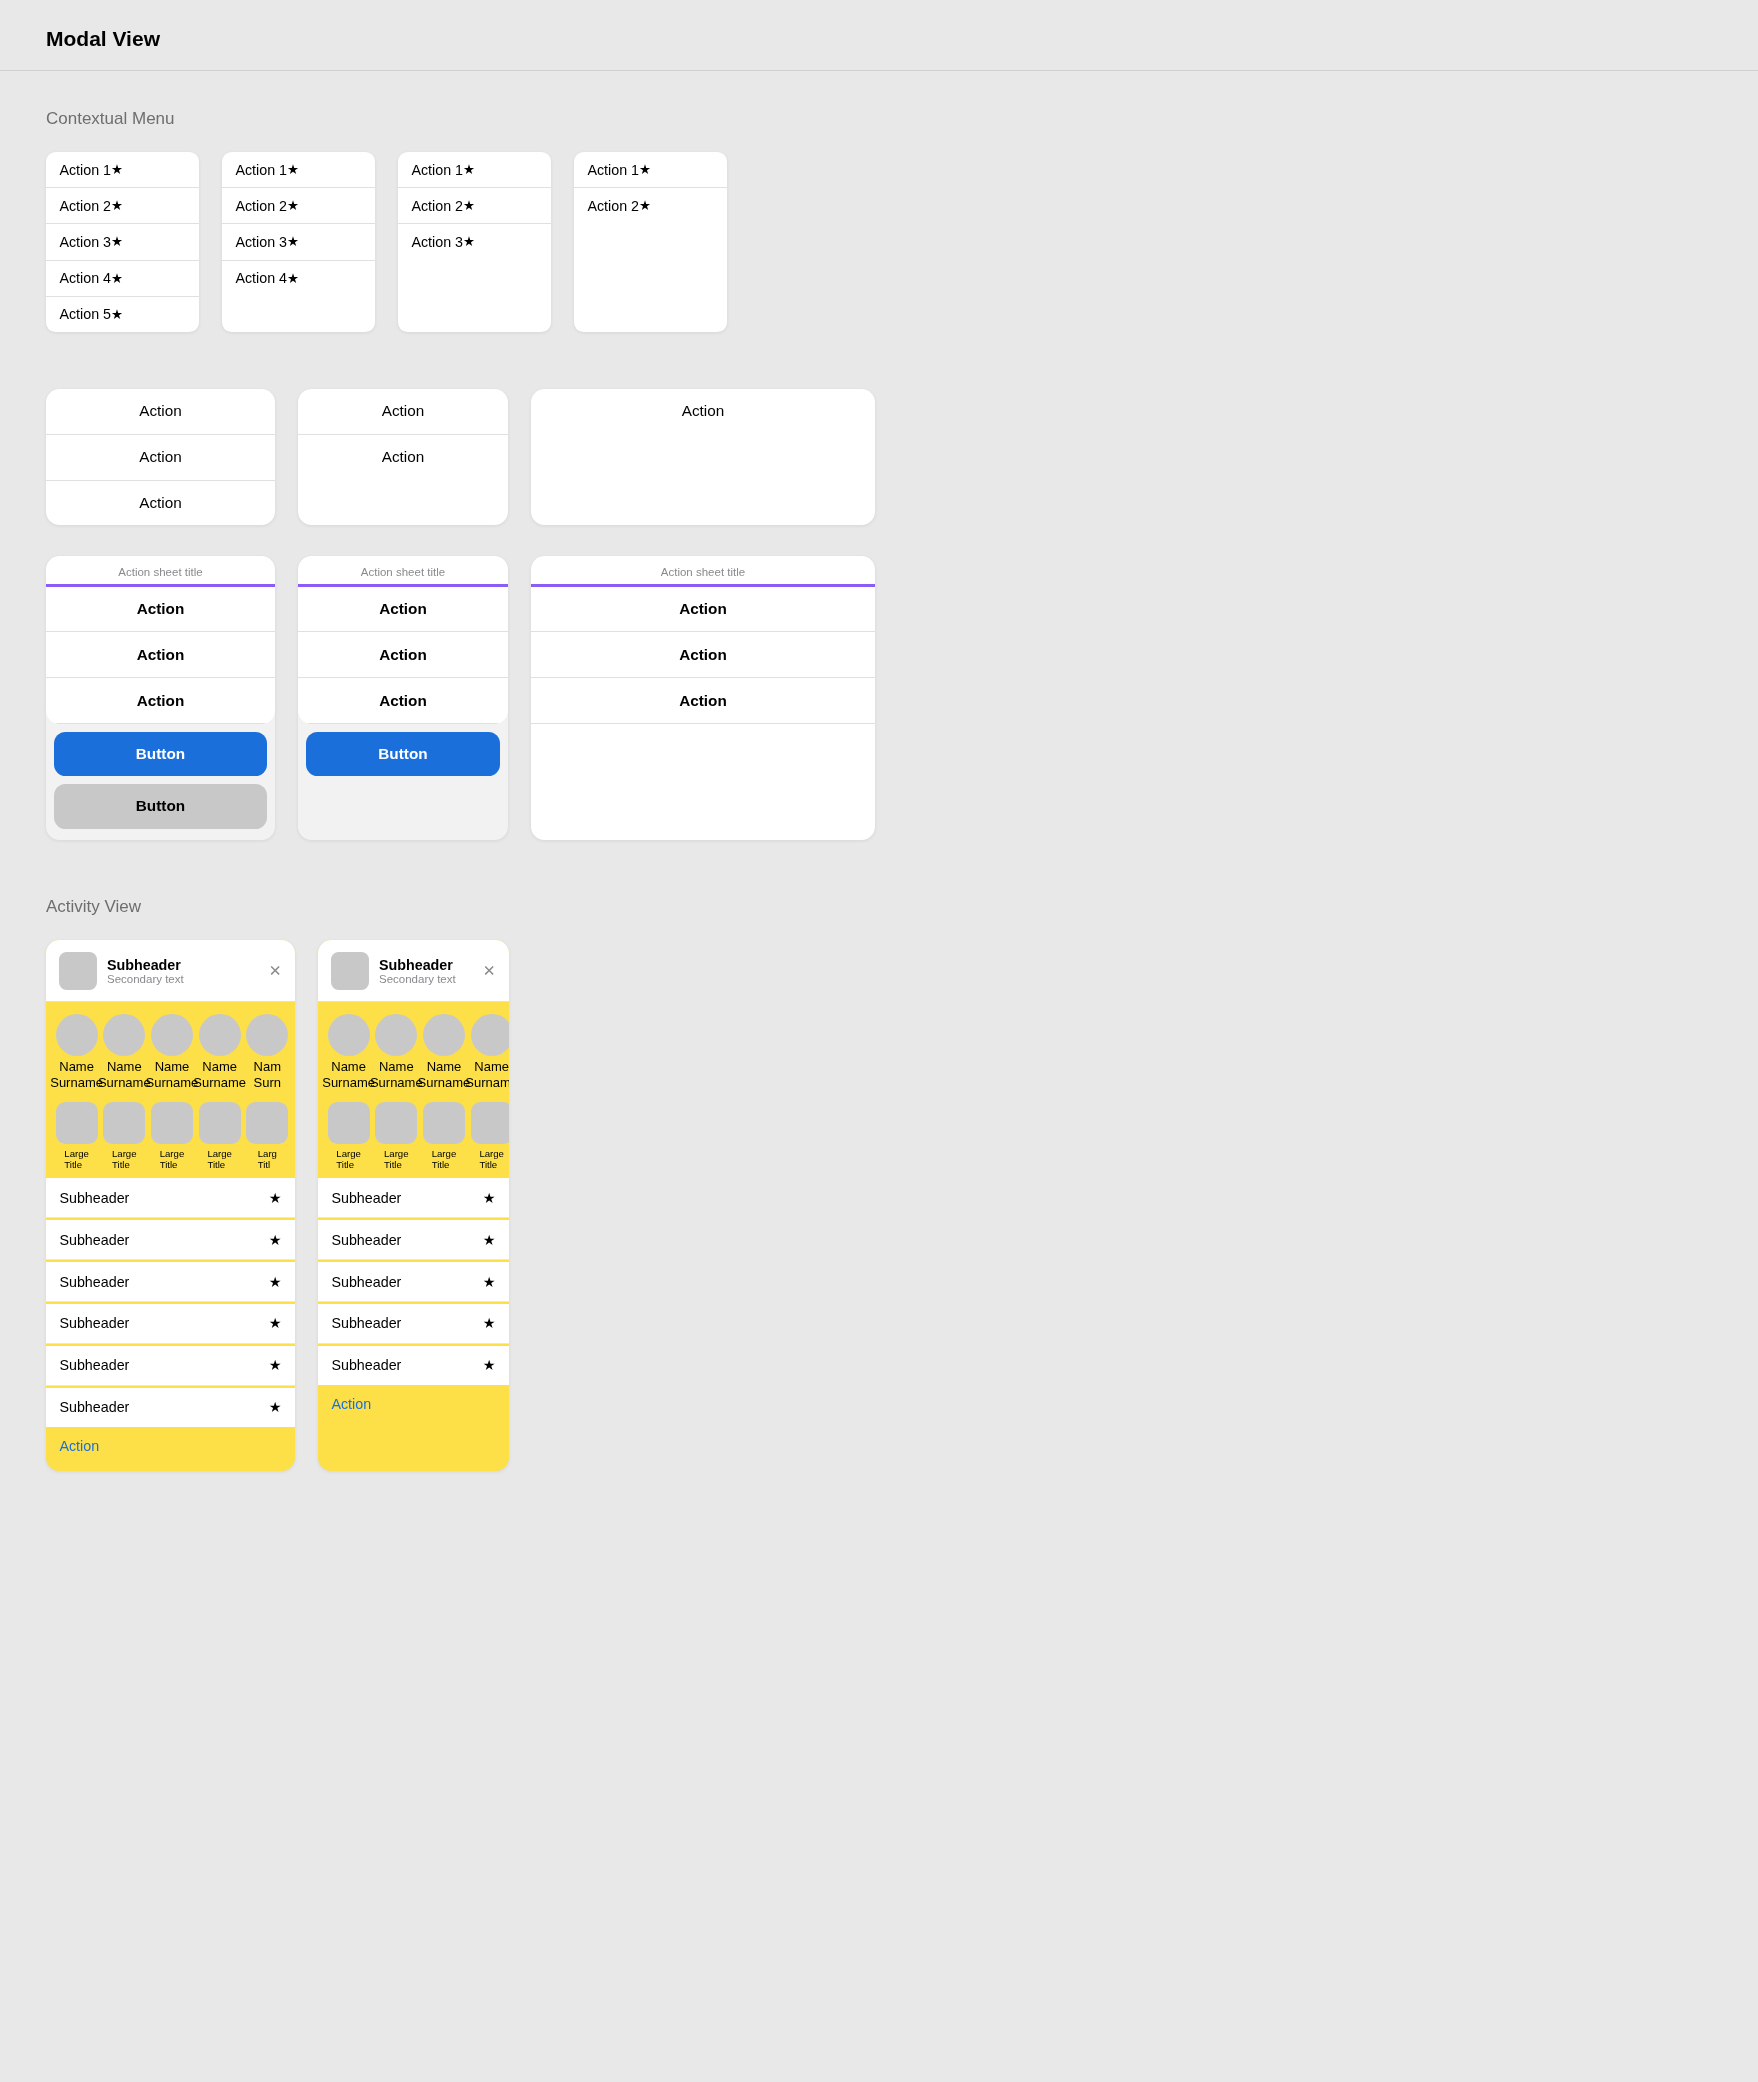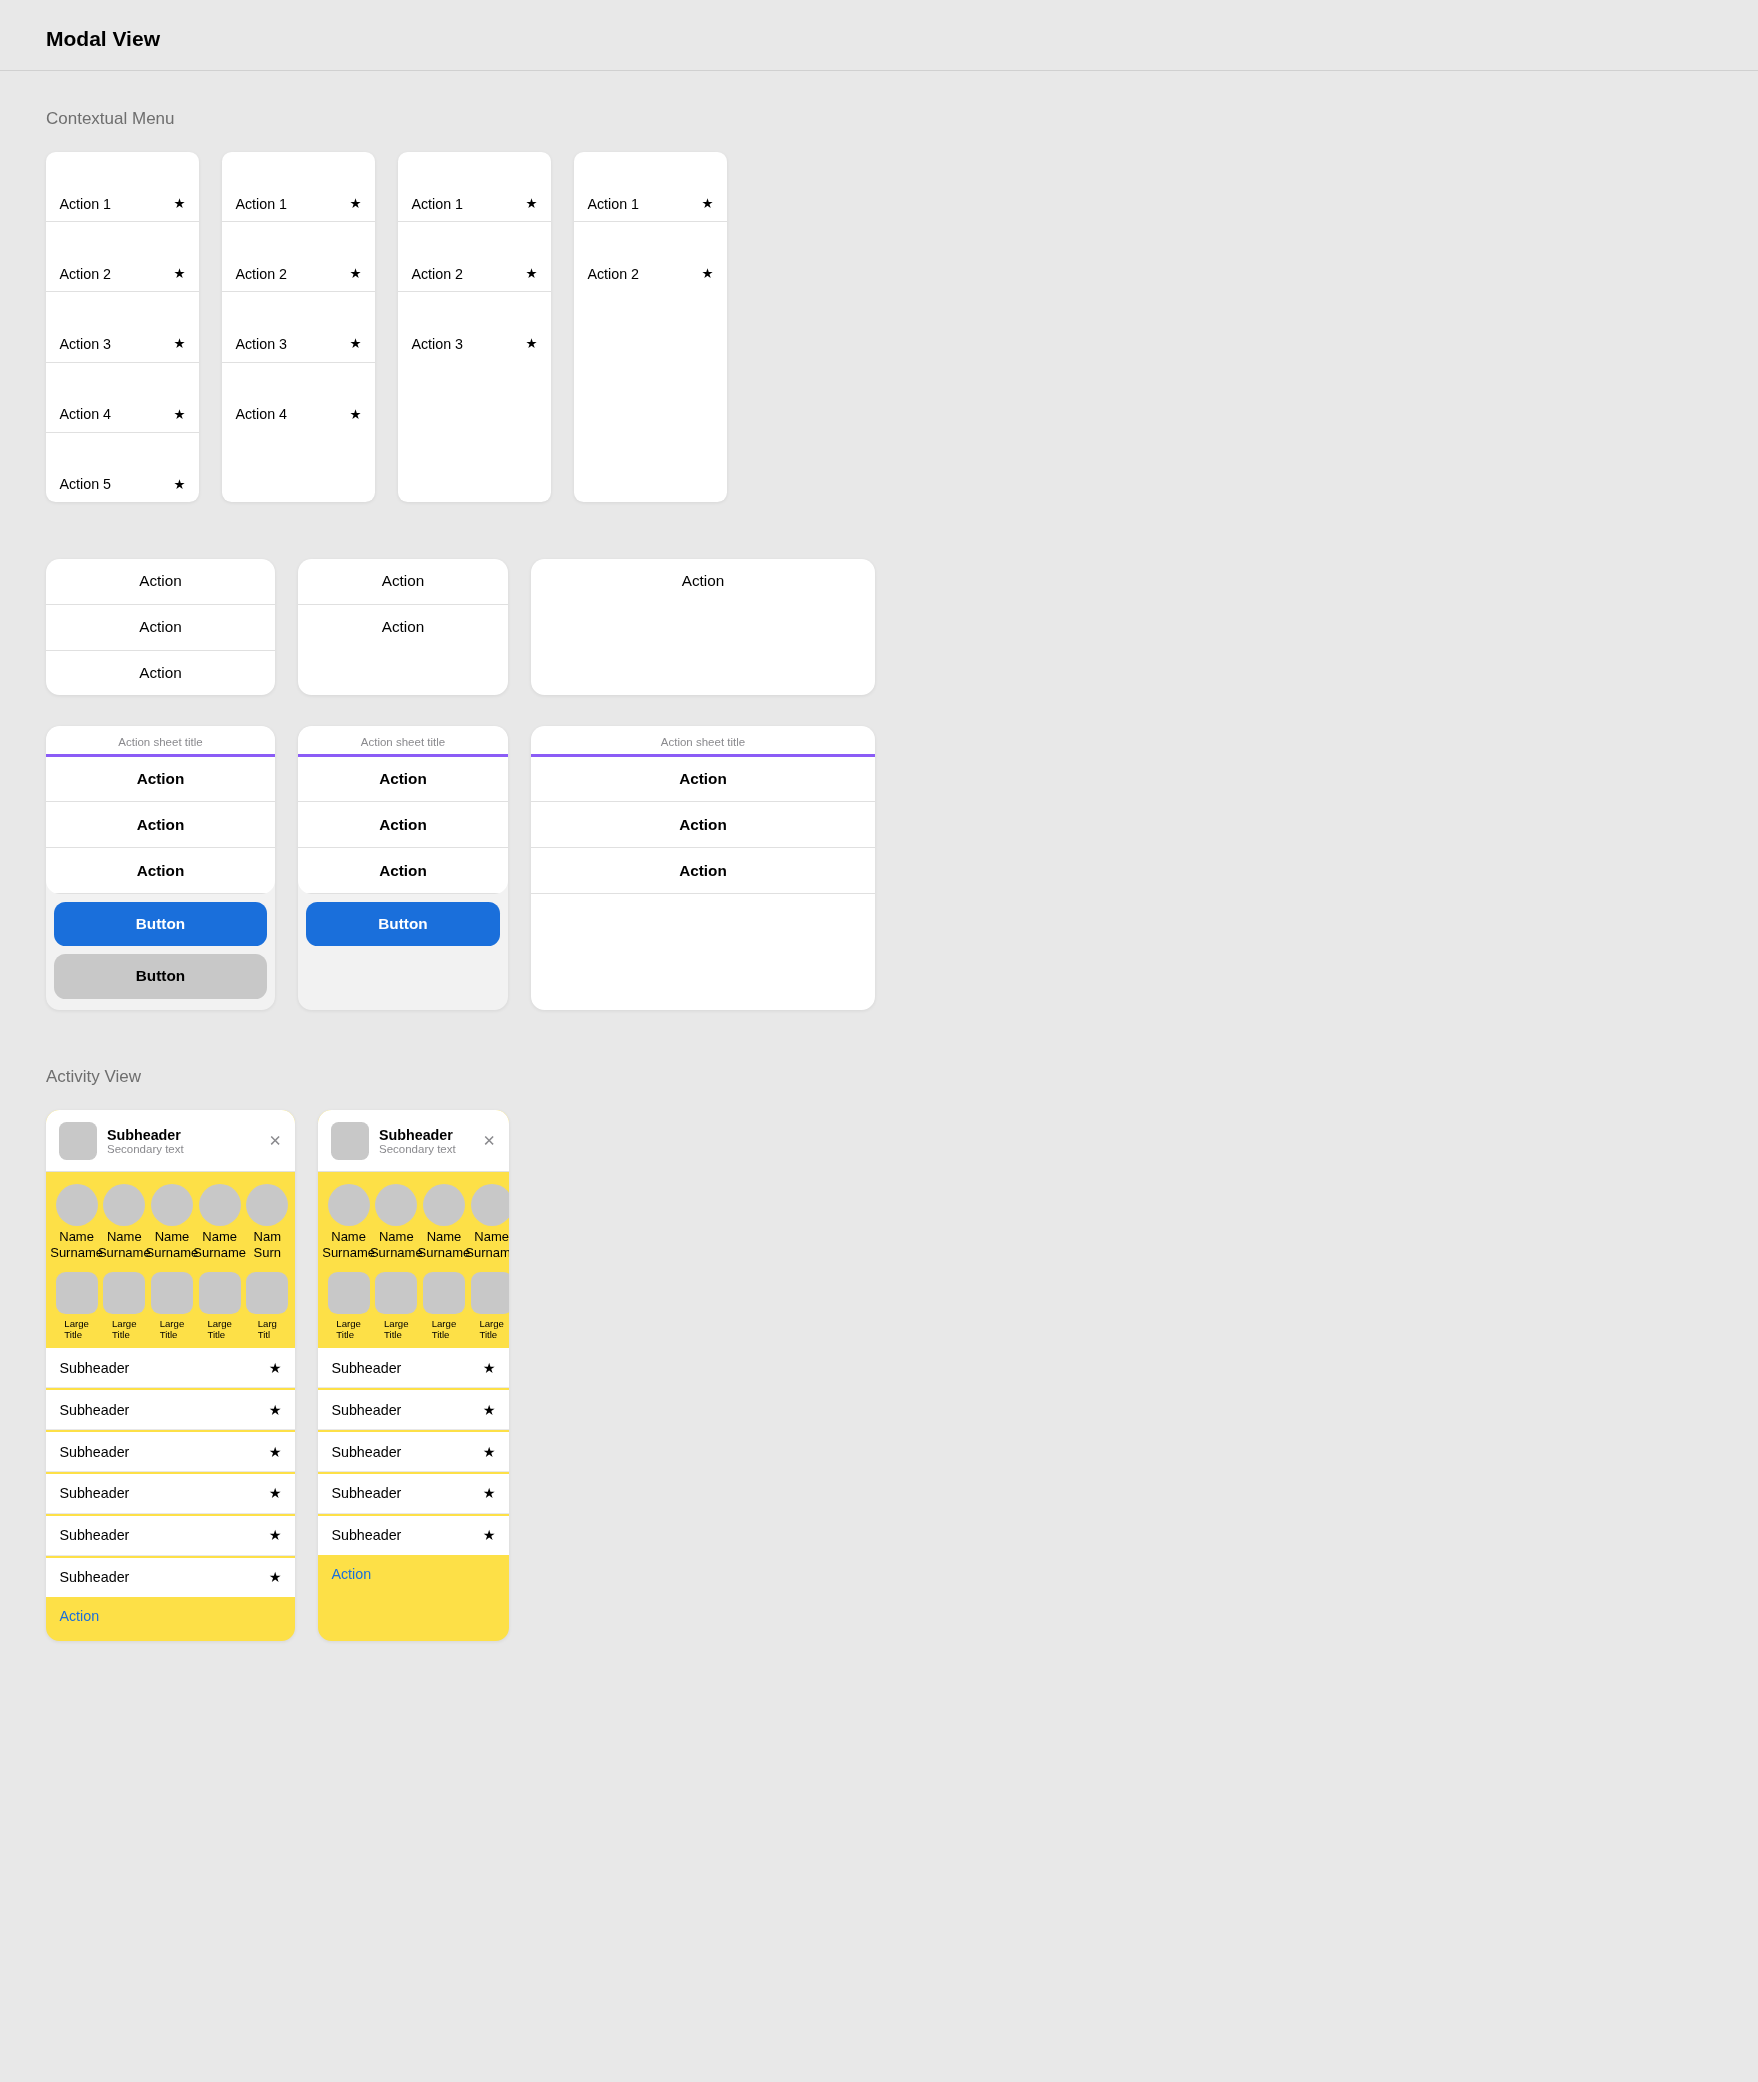--- a/index.html
+++ b/index.html
@@ -39,27 +39,26 @@
     }
     .menu-card {
       background: #fff;
       border-radius: 9.6px;
       overflow: hidden;
       min-width: 153px;
       box-shadow: 0 1px 3.8px rgba(0,0,0,0.08);
     }
     .menu-item {
       display: flex;
-      justify-content: space-between;
+      justify-content: flex-start;
       align-items: center;
       padding: 9.6px 13.4px;
       border-bottom: 1px solid #e0e0e0;
       font-size: 14.3px;
       color: #000;
-      margin-top: 34px;
     }
     .menu-item:last-child {
       border-bottom: none;
     }
     .star-icon {
       font-size: 13.4px;
       color: #000;
     }
     
     .action-sheet-section {

